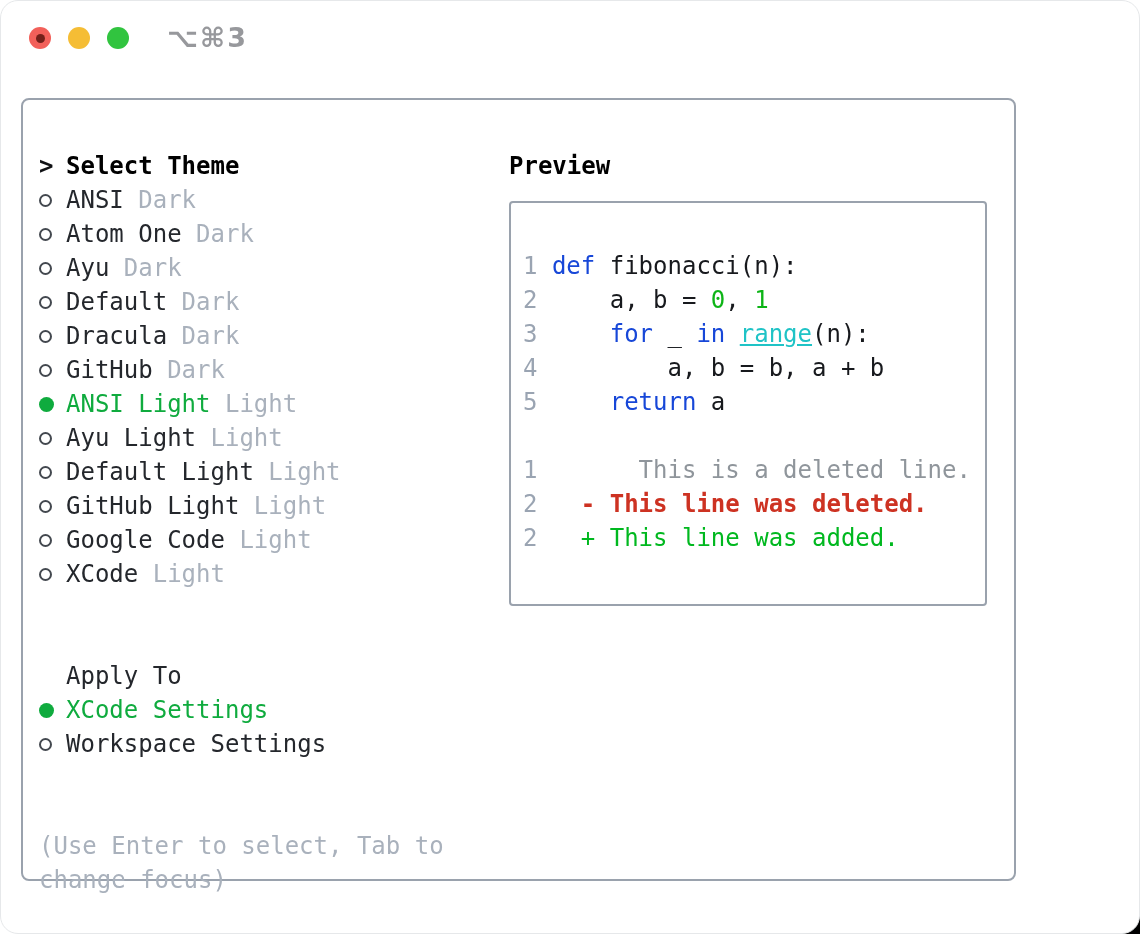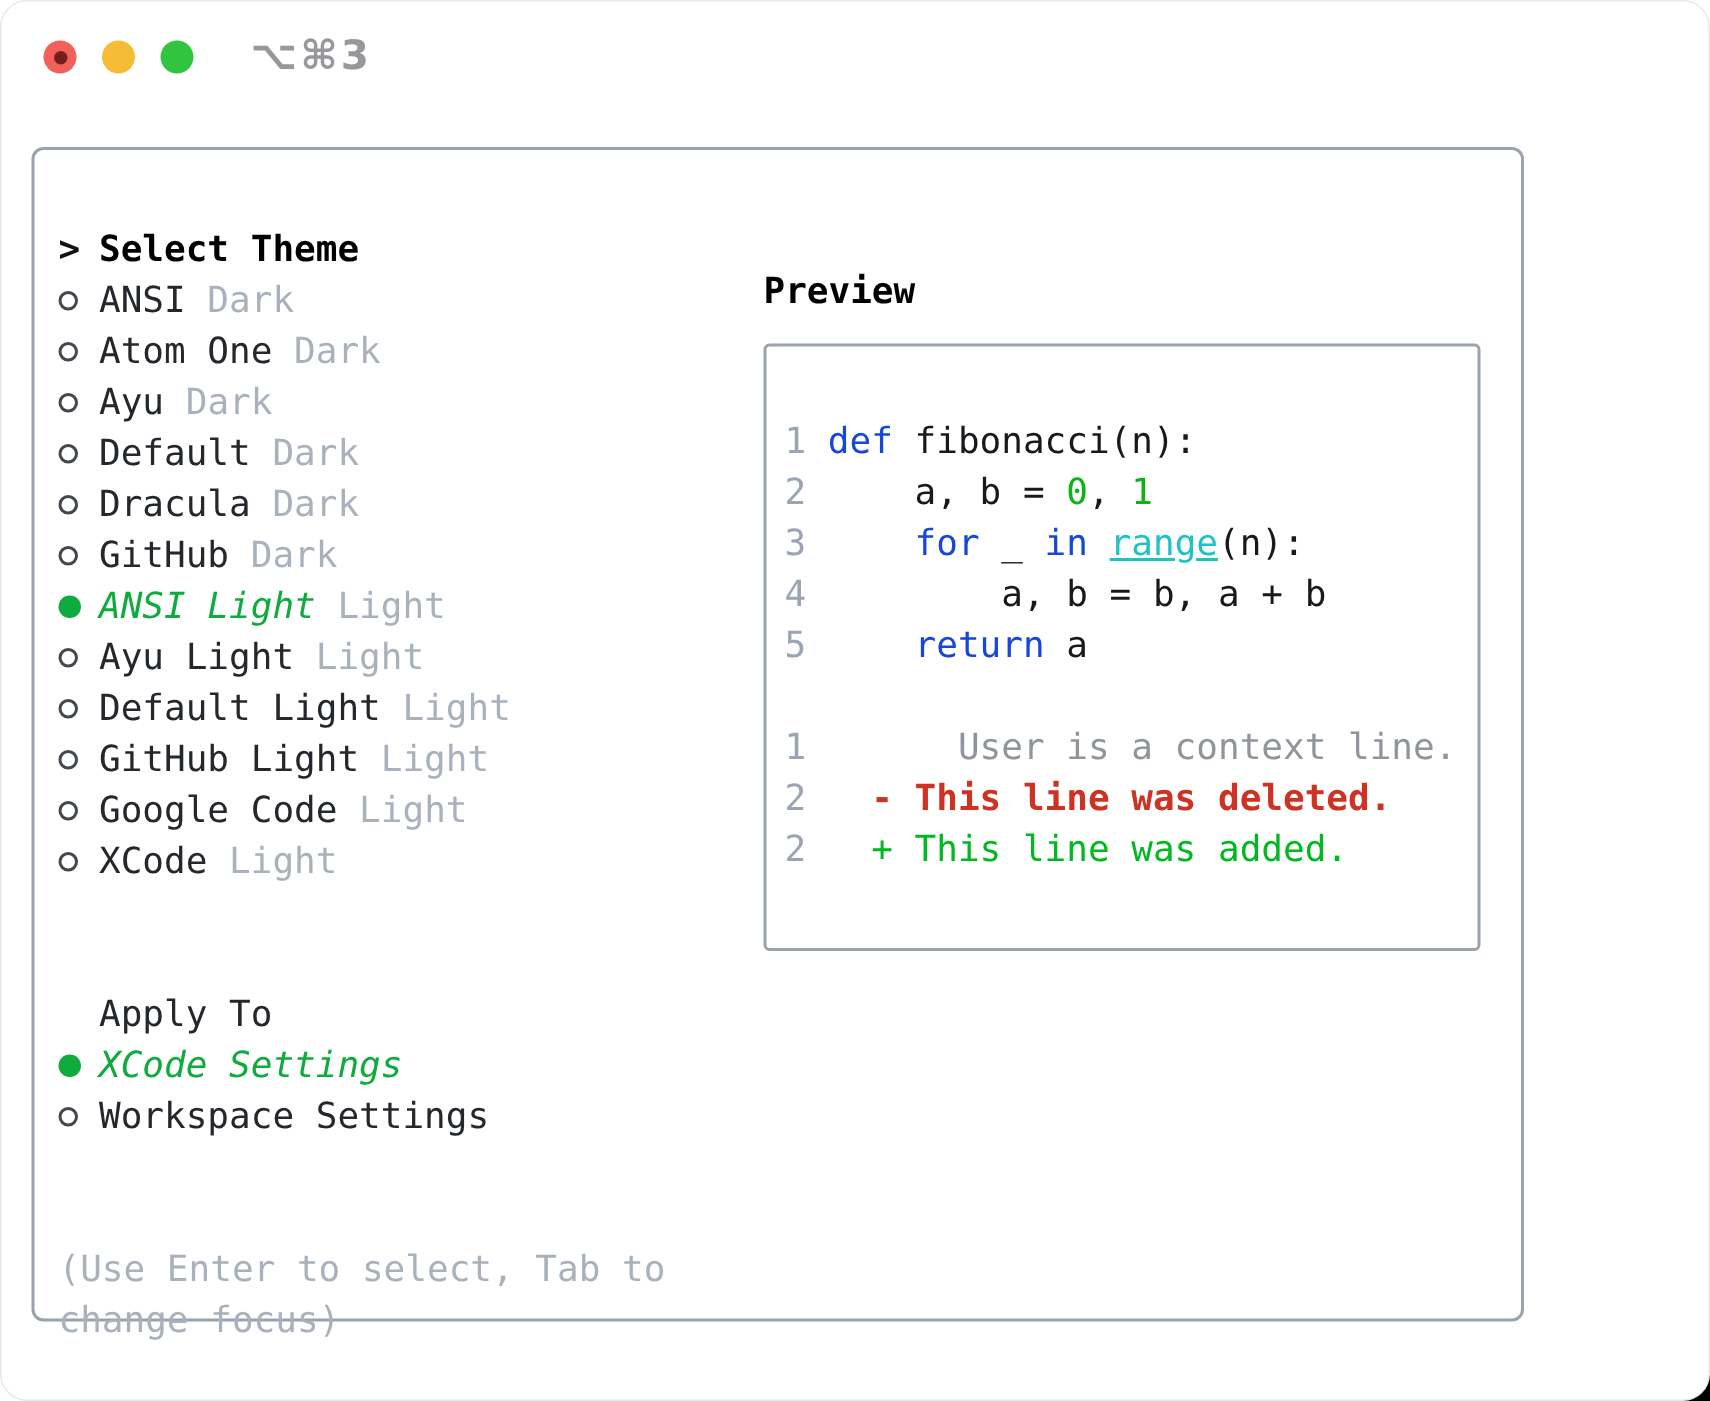--- a/index.html
+++ b/index.html
@@ -31,26 +31,26 @@
     border:2px solid var(--c-border);border-radius:8px;box-sizing:border-box;background:#fff;
   }
   
   .left-pane{position:absolute;left:16px;top:49px;width:446px;}
   .row{display:flex;align-items:center;height:34px;font-size:24px;color:var(--c-text);}
   .marker{width:27px;flex:0 0 27px;display:flex;align-items:center;}
   .cursor{font-weight:bold;color:#101114;}
   .circle{width:13px;height:13px;border:2px solid #43484f;border-radius:50%;box-sizing:border-box;}
   .circle.filled{width:15px;height:15px;border:none;background:var(--c-accent-green);}
   .bold{font-weight:bold;color:#000;}
-  .label.sel{color:var(--c-accent-green);font-style:italic;}
+  .label.sel{color:var(--c-accent-green);}
   .suffix{color:var(--c-muted-gray);white-space:pre;}
   .spacer2{height:68px;}
   .help{font-size:24px;line-height:34px;color:var(--c-muted-gray);width:446px;}
   
-  .right-pane{position:absolute;left:486px;top:49px;margin-top:28px;}
+  .right-pane{position:absolute;left:486px;top:49px;}
   .preview-title{font-size:24px;line-height:34px;font-weight:bold;color:#000;}
   .preview-box{
     margin-top:18px;width:478px;height:405px;box-sizing:border-box;
     border:2px solid var(--c-border);border-radius:4px;background:#fff;
     padding:46px 0 0 12px;overflow:hidden;
   }
   .cline{white-space:pre;font-size:24px;line-height:34px;height:34px;}
   .ln{color:var(--c-line-number-gray);display:inline-block;width:2ch;}
   .tok-pl{color:#17191d;}
   .tok-kw{color:var(--c-keyword-blue);}
@@ -201,21 +201,21 @@
     <div class="right-pane">
       <div class="preview-title">Preview</div>
       <div class="preview-box">
         <div id="code-lines">
             <div class="cline"><span class="ln">1</span><span class="tok-kw">def</span><span class="tok-pl"> fibonacci(n):</span></div>
             <div class="cline"><span class="ln">2</span><span class="tok-pl">    a, b = </span><span class="tok-num">0</span><span class="tok-pl">, </span><span class="tok-num">1</span></div>
             <div class="cline"><span class="ln">3</span><span class="tok-pl">    </span><span class="tok-kw">for</span><span class="tok-pl"> _ </span><span class="tok-kw">in</span><span class="tok-pl"> </span><span class="tok-fn">range</span><span class="tok-pl">(n):</span></div>
             <div class="cline"><span class="ln">4</span><span class="tok-pl">        a, b = b, a + b</span></div>
             <div class="cline"><span class="ln">5</span><span class="tok-pl">    </span><span class="tok-kw">return</span><span class="tok-pl"> a</span></div>
             <div class="cline"></div>
-            <div class="cline"><span class="ln">1</span><span class="tok-ctx">      User is a context line.</span></div>
+            <div class="cline"><span class="ln">1</span><span class="tok-ctx">      This is a deleted line.</span></div>
             <div class="cline"><span class="ln">2</span><span class="tok-del">  - This line was deleted.</span></div>
             <div class="cline"><span class="ln">2</span><span class="tok-add">  + This line was added.</span></div>
           </div>
       </div>
     </div>
 
   </div>
 </div>
 
 </body></html>

